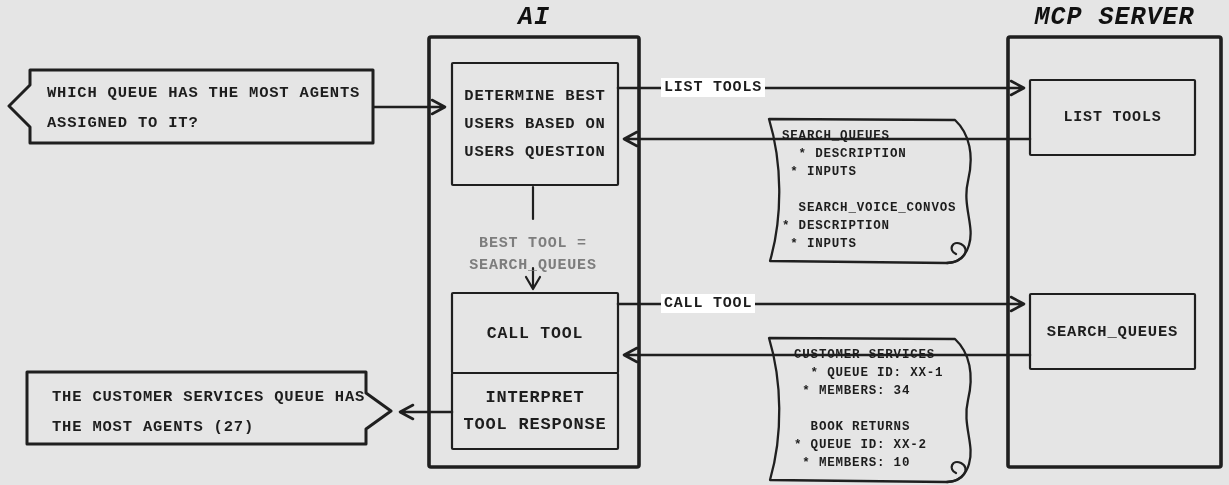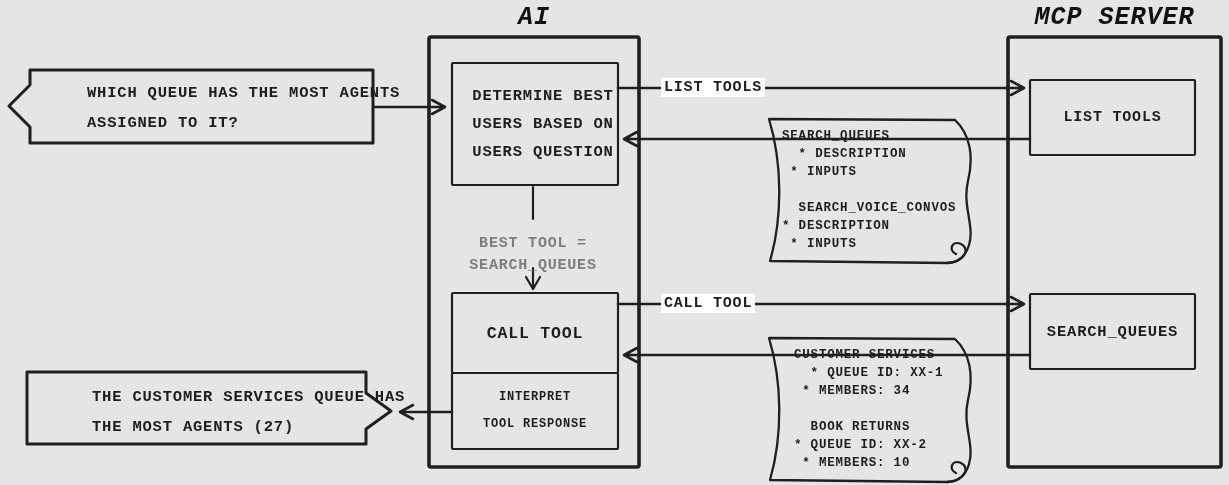--- a/index.html
+++ b/index.html
@@ -4,22 +4,22 @@
 <style>
   html,body{margin:0;padding:0;background:#ffffff;}
   .stage{
     position:relative;width:1229px;height:485px;background:#e5e5e5;overflow:hidden;
     font-family:Liberation Mono, monospace;color:#1d1d1d;
   }
   .stage svg{position:absolute;left:0;top:0;}
   .txt{position:absolute;font-weight:bold;letter-spacing:.8px;}
   .center{display:flex;flex-direction:column;align-items:center;justify-content:center;text-align:center;}
   .group-title{font-size:25px;font-style:italic;letter-spacing:1px;color:#111;}
-  .bubble-text{font-size:15.5px;line-height:30px;margin-left:40px;}
-  .box-text{font-size:15.5px;line-height:28px;padding-left:8px;}
+  .bubble-text{font-size:15.5px;line-height:30px;}
+  .box-text{font-size:15.5px;line-height:28px;}
   .muted-note{color:#7d7d7d;font-size:15px;line-height:22px;text-align:center;margin-top:12px;}
   .edge-label{font-size:15px;background:#ffffff;padding:0 3px;line-height:19px;}
   .scroll-text{font-size:12.5px;line-height:18px;}
   .scroll-text div{white-space:pre;height:18px;}
   .shape-stroke{fill:none;stroke:#1f1f1f;stroke-linecap:round;stroke-linejoin:round;}
 </style>
 </head>
 <body>
 
 <div class="stage">
@@ -95,21 +95,21 @@
 
   <div class="txt muted-note" style="left:433px;top:221px;width:200px;">
     <div>BEST TOOL =</div>
     <div>SEARCH_QUEUES</div>
   </div>
 
   <div class="txt center" style="left:452px;top:293px;width:166px;height:80px;font-size:16.5px;">
     <span>CALL TOOL</span>
   </div>
 
-  <div class="txt center" style="left:452px;top:373px;width:166px;height:76px;font-size:12px;line-height:27px;">
+  <div class="txt center" style="left:452px;top:373px;width:166px;height:76px;font-size:17px;line-height:27px;">
     <div>INTERPRET</div>
     <div>TOOL RESPONSE</div>
   </div>
 
   <div class="txt edge-label" style="left:661px;top:78px;">LIST TOOLS</div>
   <div class="txt edge-label" style="left:661px;top:294px;">CALL TOOL</div>
 
   <div class="txt scroll-text" style="left:782px;top:127px;width:180px;">
     <div>SEARCH_QUEUES</div>
     <div>  * DESCRIPTION</div>

